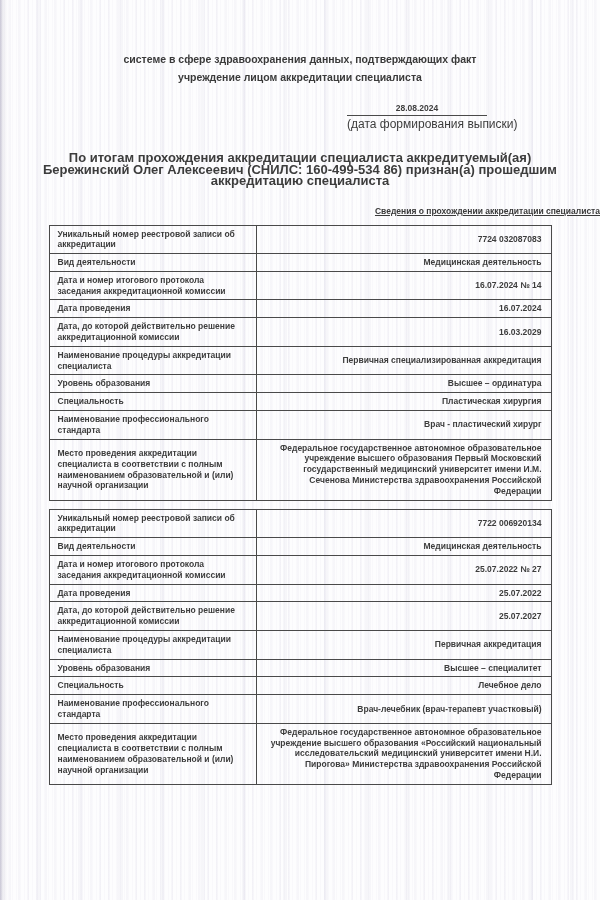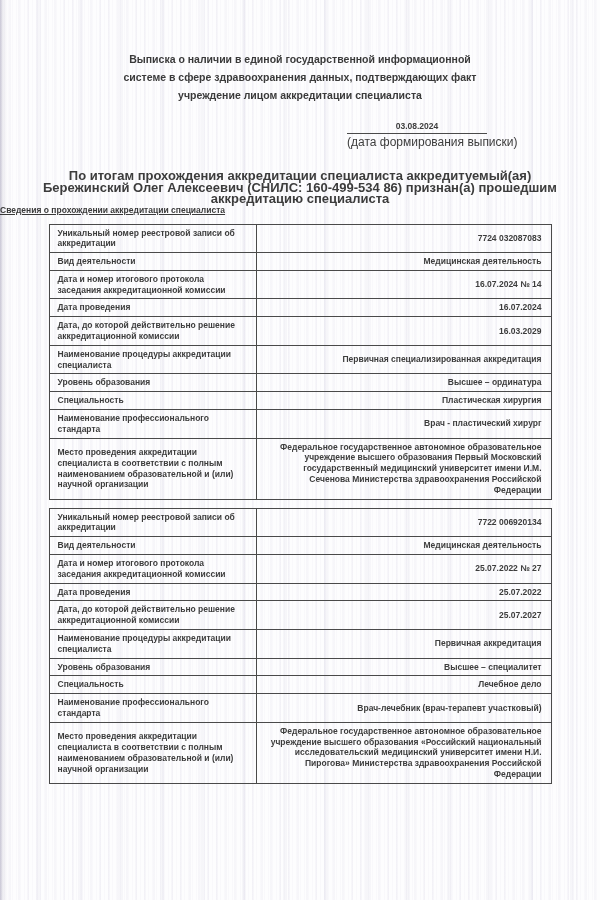--- a/index.html
+++ b/index.html
@@ -61,21 +61,22 @@
     width: 528px;
     margin: 21px auto 0;
     text-align: center;
     font-size: 13px;
     font-weight: bold;
     line-height: 11.5px;
     color: #3c3c3c;
   }
 
   .section-heading {
-    text-align: left;
+    margin-top: 19px;
+    text-align: right;
     font-size: 8.5px;
     font-weight: bold;
     text-decoration: underline;
     color: #3a3a3a;
   }
 
   .registry-heading {
     margin-top: 7px;
     text-align: center;
     font-size: 11px;
@@ -104,27 +105,26 @@
   }
   table.acc-table td.label-cell { width: 207px; }
   table.acc-table td.value-cell { width: 295px; text-align: right; }
 </style>
 </head>
 <body>
 
 <div class="page">
 
   <div class="doc-title">
-    <div>Выписка о наличии в единой государственной информационной</div>
     <div>системе в сфере здравоохранения данных, подтверждающих факт</div>
     <div>учреждение лицом аккредитации специалиста</div>
   </div>
 
   <div class="date-block">
-    <div class="date-value">03.08.2024</div>
+    <div class="date-value">28.08.2024</div>
     <div class="date-caption">(дата формирования выписки)</div>
   </div>
 
   <div class="intro">По итогам прохождения аккредитации специалиста аккредитуемый(ая) Бережинский Олег Алексеевич (СНИЛС: 160-499-534 86) признан(а) прошедшим аккредитацию специалиста</div>
 
   <div class="section-heading">Сведения о прохождении аккредитации специалиста</div>
 
 
   <table class="acc-table first">
     <tbody>

